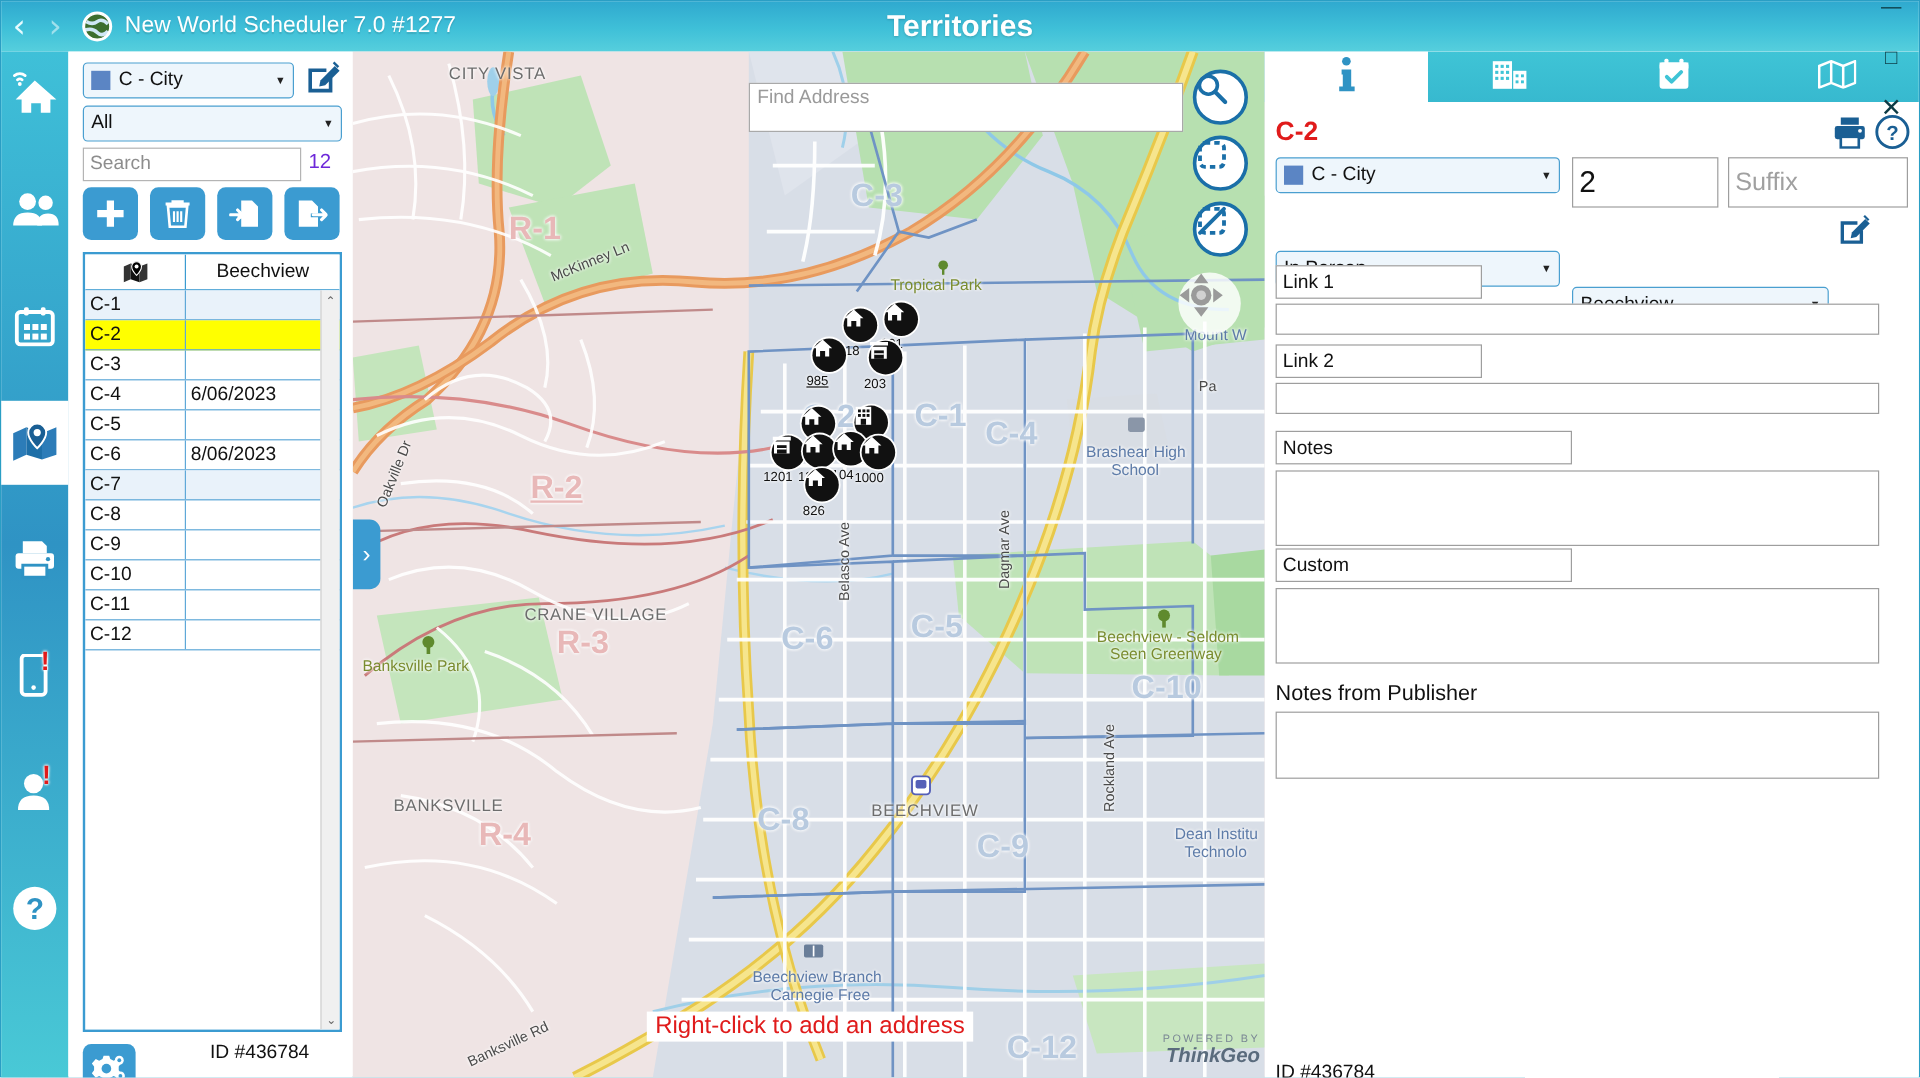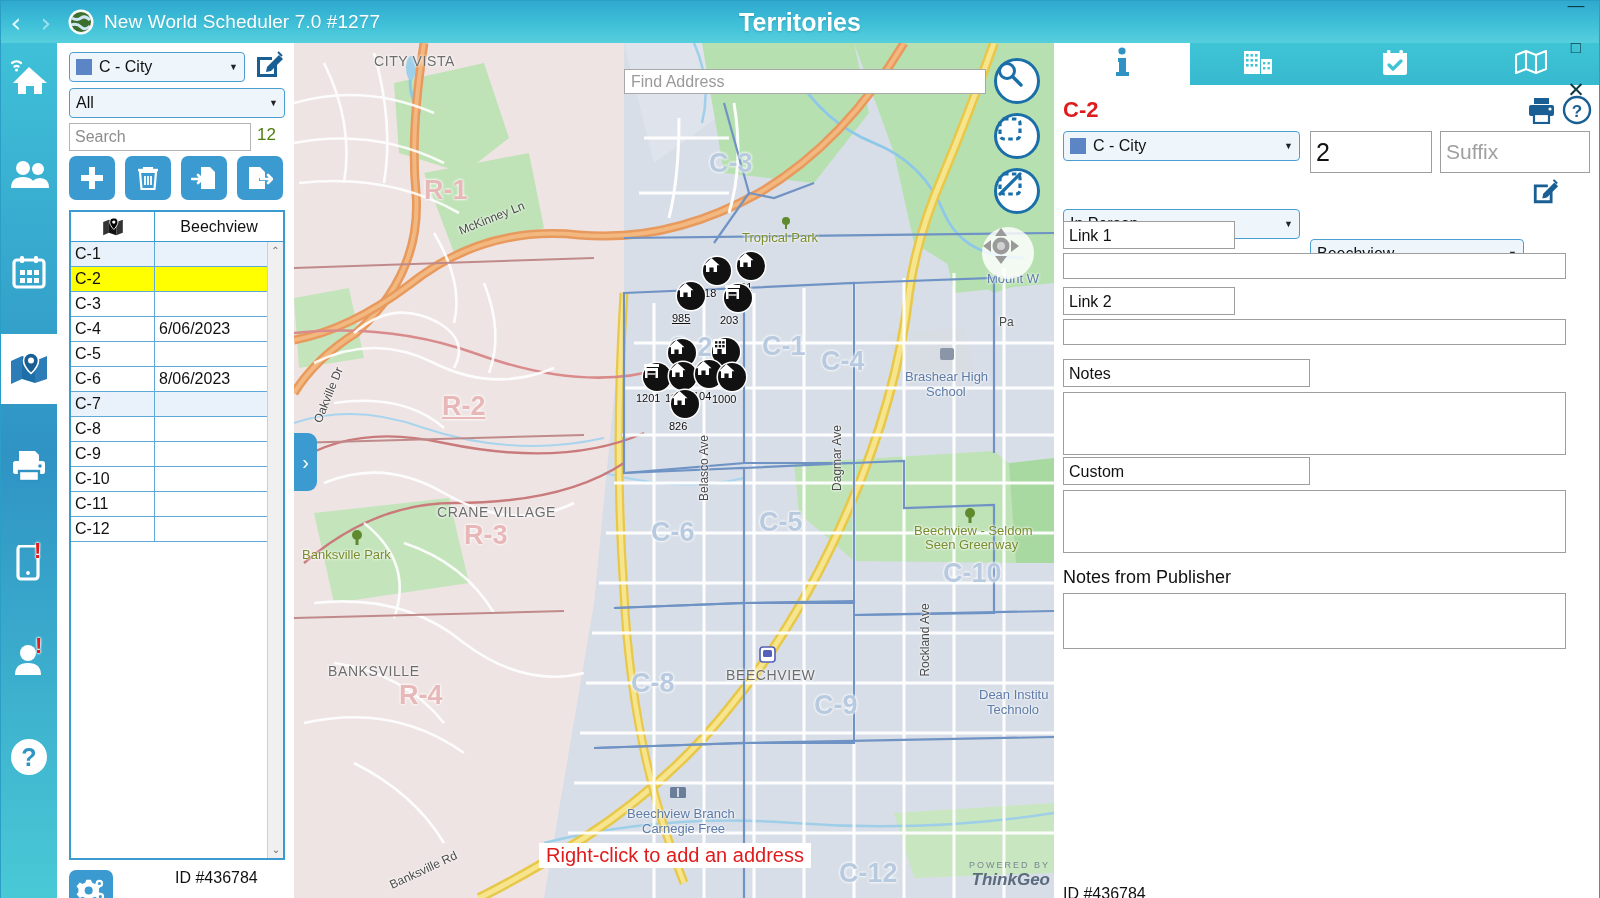--- a/index.html
+++ b/index.html
@@ -44,21 +44,21 @@
      display:flex; align-items:center; padding:0 6px; font-size:16px; color:#111; cursor:pointer;
      position:relative; }
   .combo .caret { margin-left:auto; font-size:9px; color:#222; }
   .swatch { width:16px; height:16px; background:#5b85c4; margin-right:7px; flex:0 0 auto; }
   #sel-territory { position:absolute; left:12px; top:9px; width:176px; }
   #edit-territory { position:absolute; left:198px; top:6px; width:30px; height:30px; cursor:pointer; }
   #sel-filter { position:absolute; left:12px; top:45px; width:216px; }
   #searchbox { position:absolute; left:12px; top:80px; width:182px; height:28px;
      border:1px solid #b4b4b4; background:#fff; font-size:16px; color:#8d8d8d;
      padding:0 5px; line-height:26px; }
-  #count { position:absolute; left:200px; top:82px; font-size:17px; color:#4d7c0f; }
+  #count { position:absolute; left:200px; top:82px; font-size:17px; color:#6d28d9; }
 
   .tbtn { position:absolute; top:113px; width:46px; height:44px; background:#3b9bd1;
      border-radius:7px; cursor:pointer; display:flex; align-items:center; justify-content:center; }
 
   
   #grid { position:absolute; left:12px; top:167px; width:216px; height:650px;
      border:2px solid #3b9bd1; background:#fff; overflow:hidden; }
   #grid-head { display:flex; height:30px; border-bottom:1px solid #3b9bd1; background:#fff; }
   .gh { display:flex; align-items:center; justify-content:center; font-size:16px; color:#111; }
   .gh.c1 { width:84px; border-right:1px solid #3b9bd1; }
@@ -96,21 +96,21 @@
      pointer-events:none; letter-spacing:.6px; text-shadow:0 0 3px #fff,0 0 3px #fff; }
   .streetlabel { position:absolute; font-size:12px; color:#4a4a4a; white-space:nowrap;
      pointer-events:none; text-shadow:0 0 3px #fff,0 0 3px #fff; }
 
   .marker { position:absolute; width:28px; height:28px; border-radius:50%; background:#111;
      display:flex; align-items:center; justify-content:center; cursor:pointer;
      box-shadow:0 0 0 1.5px #fff; }
   .mlabel { position:absolute; font-size:11px; color:#111; white-space:nowrap;
      pointer-events:none; text-shadow:0 0 3px #fff,0 0 3px #fff; }
 
-  #find-address { position:absolute; left:330px; top:26px; width:362px; height:25px;
+  #find-address { position:absolute; left:330px; top:26px; width:362px; height:41px;
      background:#fff; border:1px solid #a9a9a9; font-size:16px; color:#9a9a9a;
      padding:0 6px; line-height:23px; }
 
   .mapbtn { position:absolute; width:46px; height:46px; border-radius:50%; background:#fff;
      border:3px solid #1a6fa8; display:flex; align-items:center; justify-content:center;
      cursor:pointer; }
   #pan-ctrl { position:absolute; left:688px; top:184px; width:52px; height:52px;
      border-radius:50%; background:rgba(255,255,255,.82);
      display:flex; align-items:center; justify-content:center; cursor:pointer; }
 

